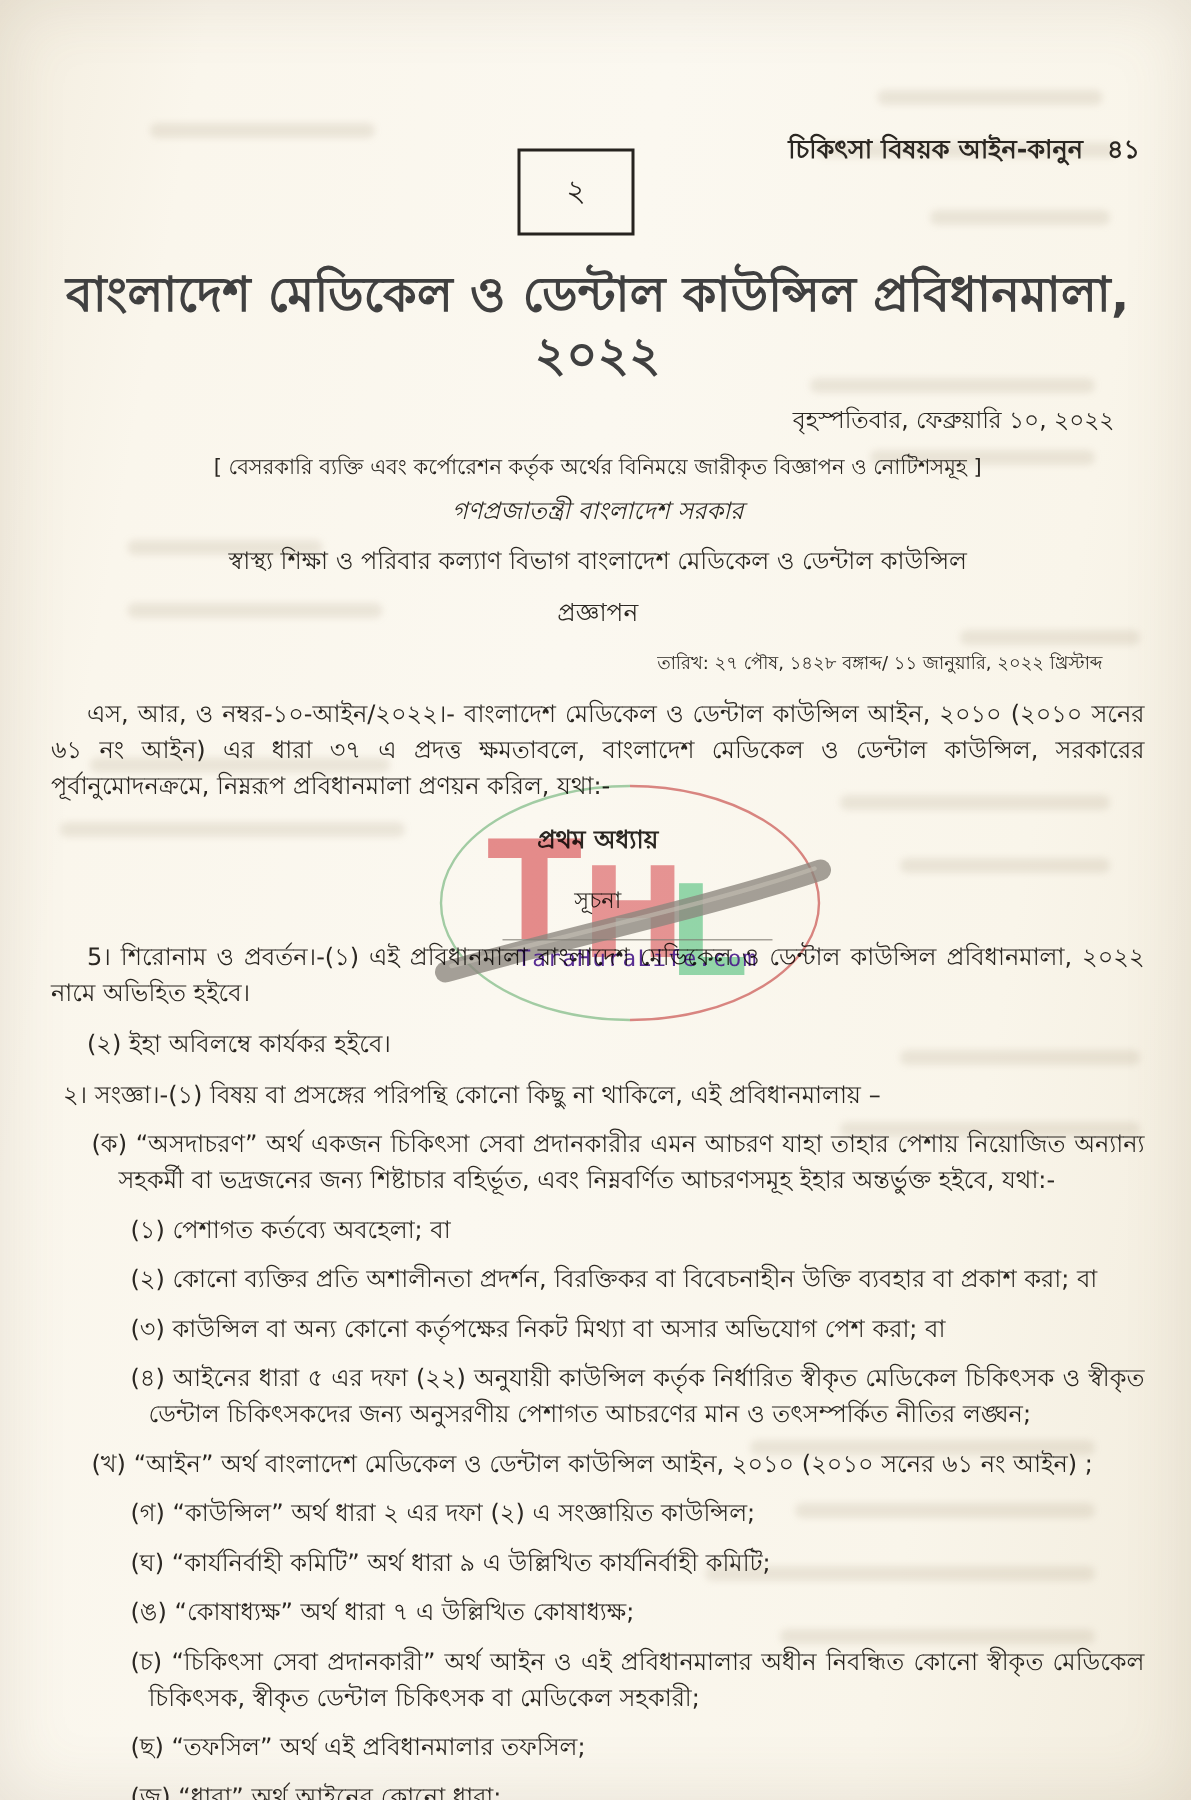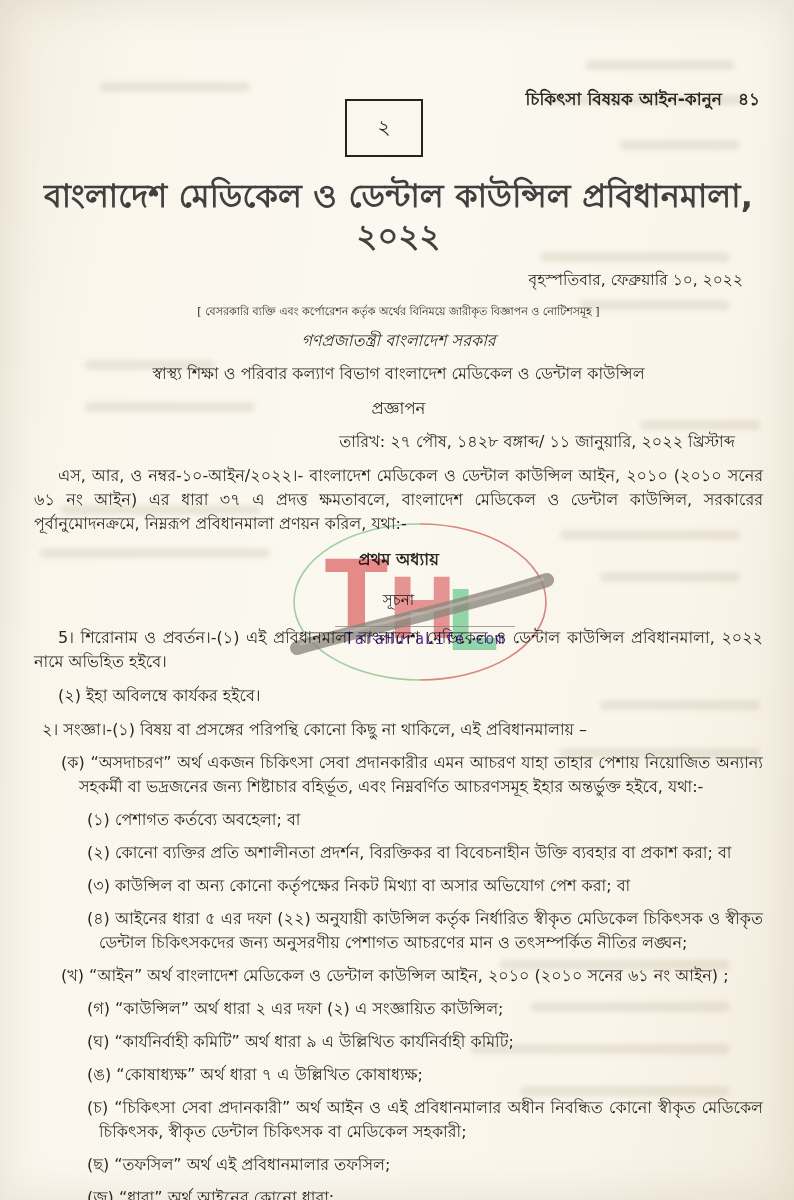--- a/index.html
+++ b/index.html
@@ -19,25 +19,25 @@
     border:2.5px solid #26231f;display:flex;align-items:center;justify-content:center;
     font-size:20px;z-index:1;background:transparent;}
   .content{position:absolute;left:34px;right:31px;top:176px;z-index:1;
     font-size:16px;line-height:24px;}
   .c{text-align:center;}
   .r{text-align:right;}
   .b{font-weight:normal;}
   .title{font-size:32px;line-height:40px;font-weight:bold;text-align:center;
     color:#404040;letter-spacing:.2px;margin:0;}
   .daydate{margin-top:12px;padding-right:20px;font-size:15.5px;}
-  .notice{margin-top:8px;font-size:11px;}
+  .notice{margin-top:8px;font-size:14px;}
   .gov{margin-top:5px;font-size:16px;font-style:italic;}
   .dept{margin-top:9px;font-size:16px;}
   .projna{margin-top:11px;font-size:16.5px;}
-  .dateline{margin-top:9px;padding-right:28px;font-size:16px;}
+  .dateline{margin-top:9px;padding-right:28px;font-size:12px;}
   .para{margin-top:10px;text-align:justify;}
   .indent{text-indent:24px;}
   .chap{margin-top:12px;font-weight:bold;font-size:16.5px;}
   .sub{margin-top:16px;font-weight:normal;font-size:15px;}
   .def{padding-left:45px;text-indent:-18px;margin-top:9px;text-align:justify;}
   .deep{padding-left:65px;text-indent:-12px;margin-top:9px;text-align:justify;}
   .wm{position:absolute;left:285px;top:516px;width:280px;height:190px;z-index:5;
     pointer-events:none;mix-blend-mode:multiply;}
   .wm svg{position:absolute;left:0;top:0;}
   .wm .site{position:absolute;left:50px;top:110px;width:180px;text-align:center;

